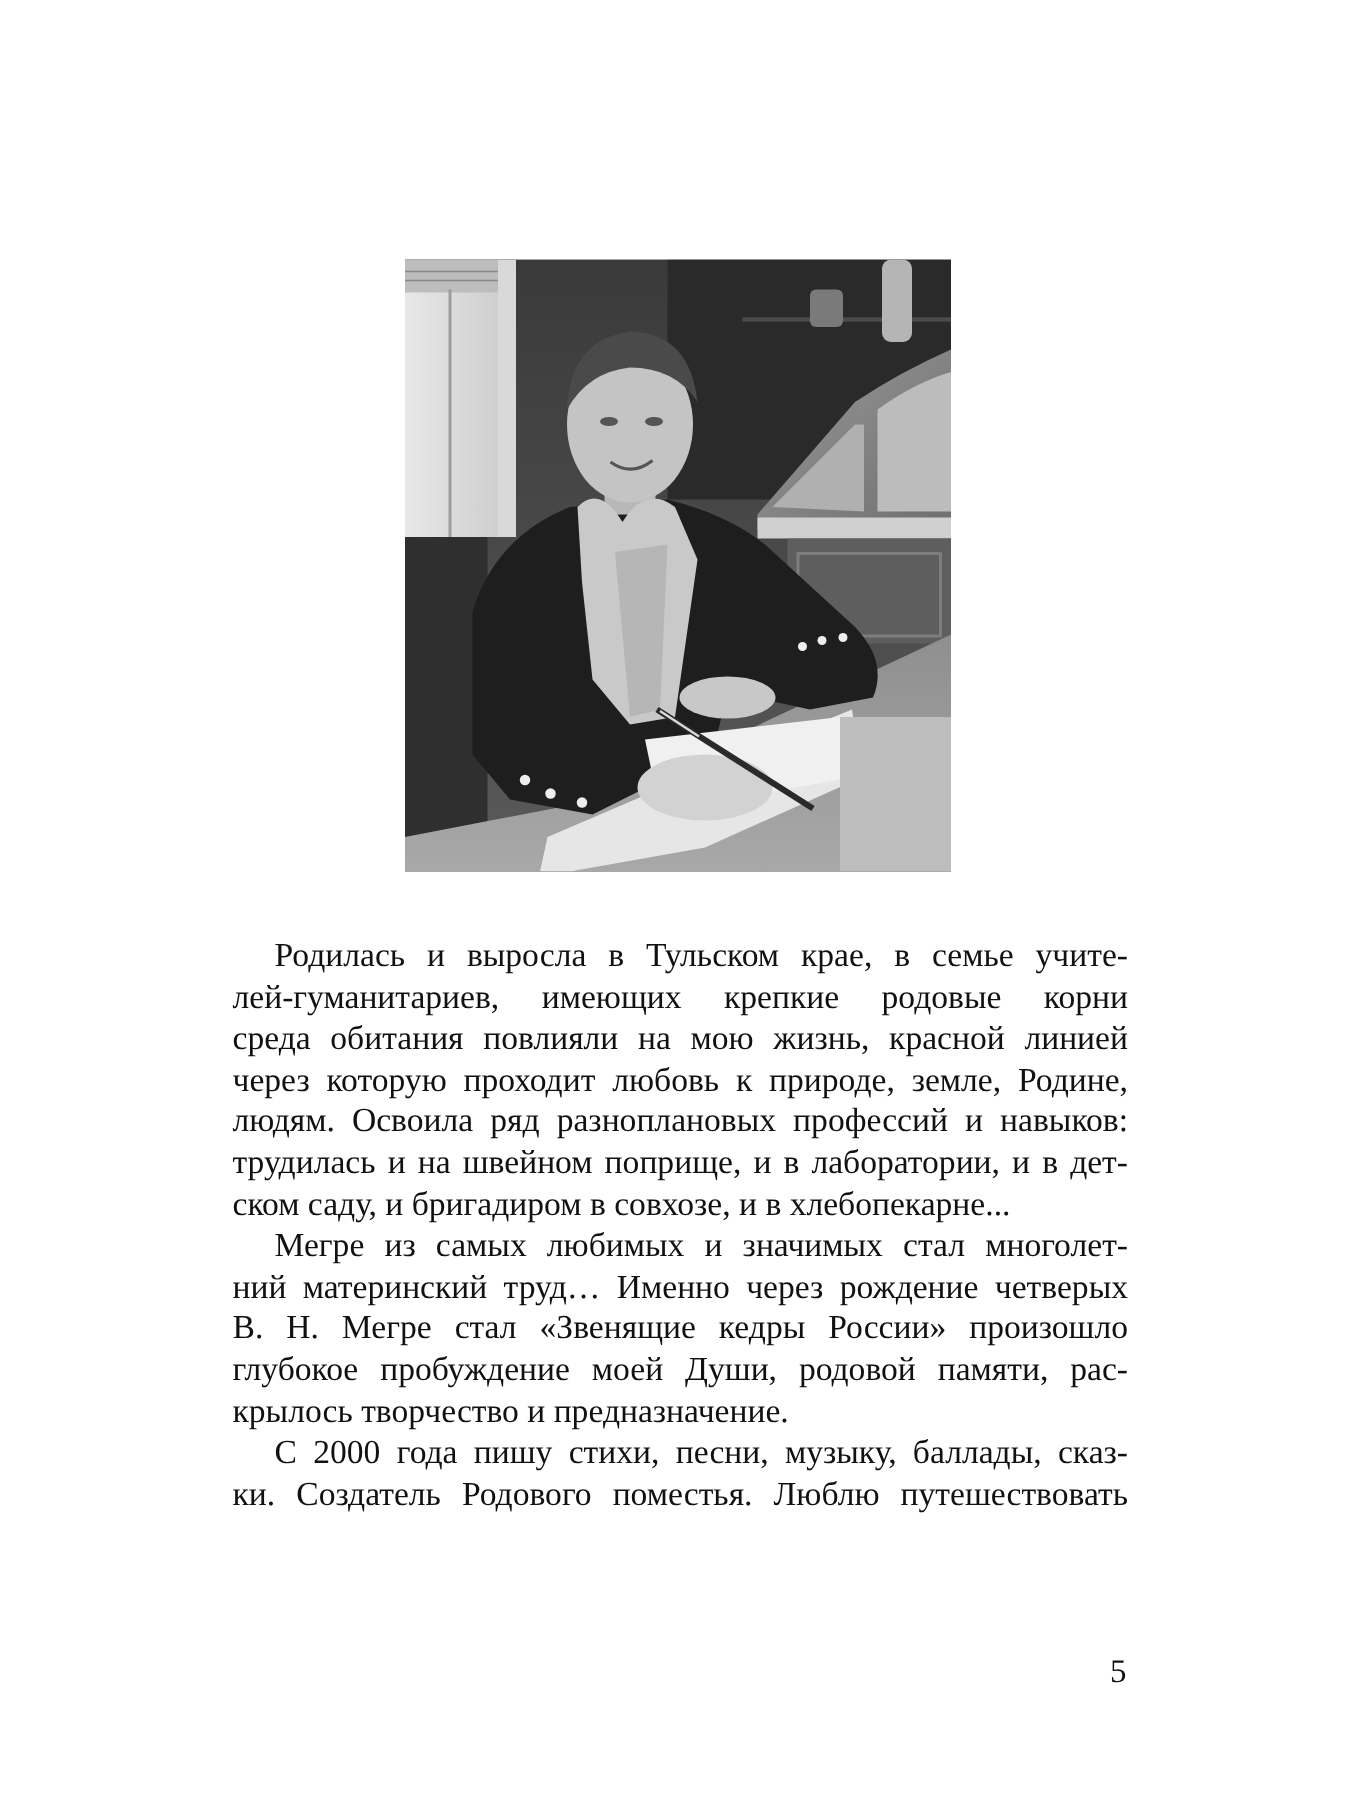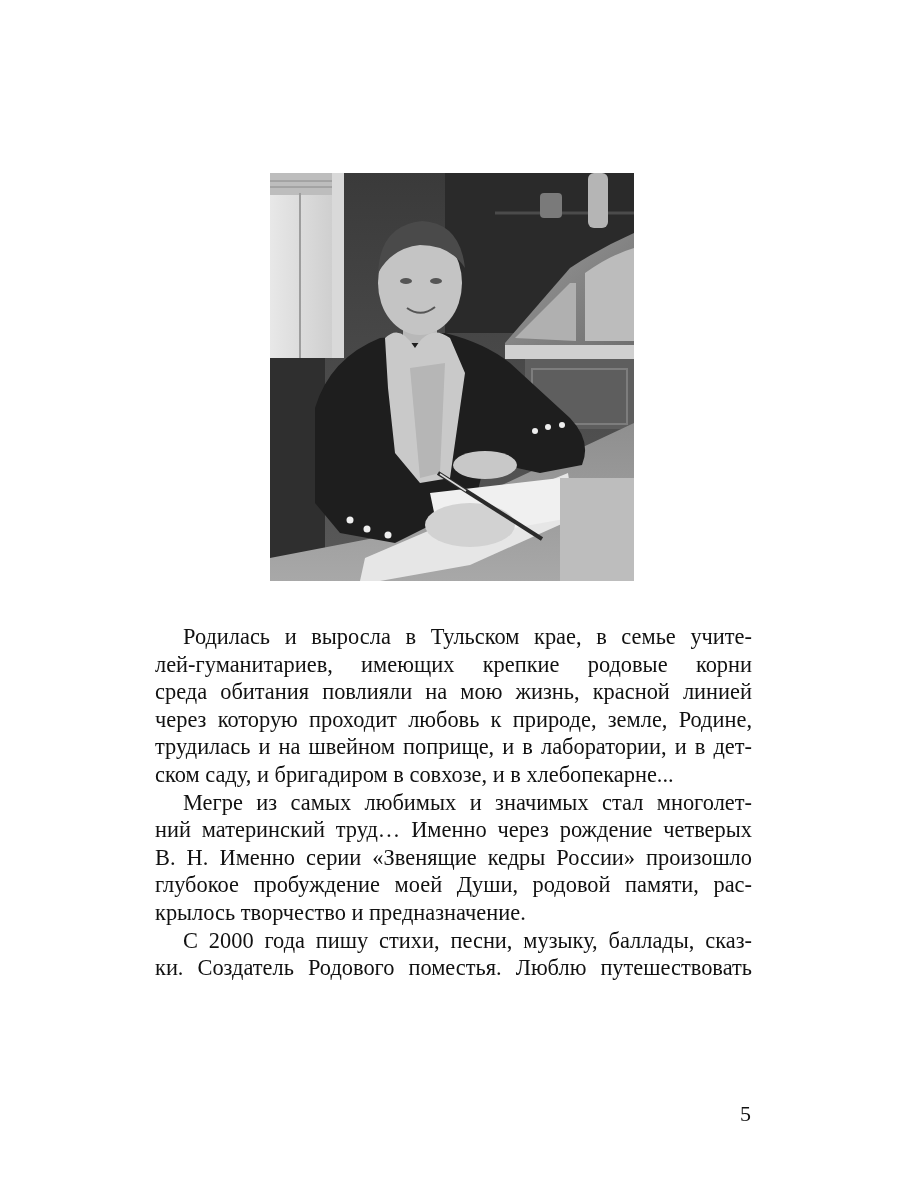--- a/index.html
+++ b/index.html
@@ -136,26 +136,27 @@
     <line x1="168" y1="300" x2="272" y2="366" stroke="#2a2a2a" stroke-width="4"></line>
     <line x1="170" y1="301" x2="196" y2="318" stroke="#dcdcdc" stroke-width="1.5"></line>
   </svg>
 </div>
 
 <div class="text-block">
   <span class="line indent">Родилась и выросла в Тульском крае, в семье учите-</span>
   <span class="line">лей-гуманитариев, имеющих крепкие родовые корни</span>
   <span class="line">среда обитания повлияли на мою жизнь, красной линией</span>
   <span class="line">через которую проходит любовь к природе, земле, Родине,</span>
+  <span class="line">людям. Освоила ряд разноплановых профессий и навыков:</span>
   <span class="line">трудилась и на швейном поприще, и в лаборатории, и в дет-</span>
   <span class="line last">ском саду, и бригадиром в совхозе, и в хлебопекарне...</span>
 
   <span class="line indent">Мегре из самых любимых и значимых стал многолет-</span>
   <span class="line">ний материнский труд… Именно через рождение четверых</span>
-  <span class="line">В. Н. Именно серии «Звенящие кедры России» произошло</span>
+  <span class="line">В. Н. Мегре стал «Звенящие кедры России» произошло</span>
   <span class="line">глубокое пробуждение моей Души, родовой памяти, рас-</span>
   <span class="line last">крылось творчество и предназначение.</span>
 
   <span class="line indent">С 2000 года пишу стихи, песни, музыку, баллады, сказ-</span>
   <span class="line">ки. Создатель Родового поместья. Люблю путешествовать</span>
 </div>
 
 <div class="page-number">5</div>
 
 </body></html>

